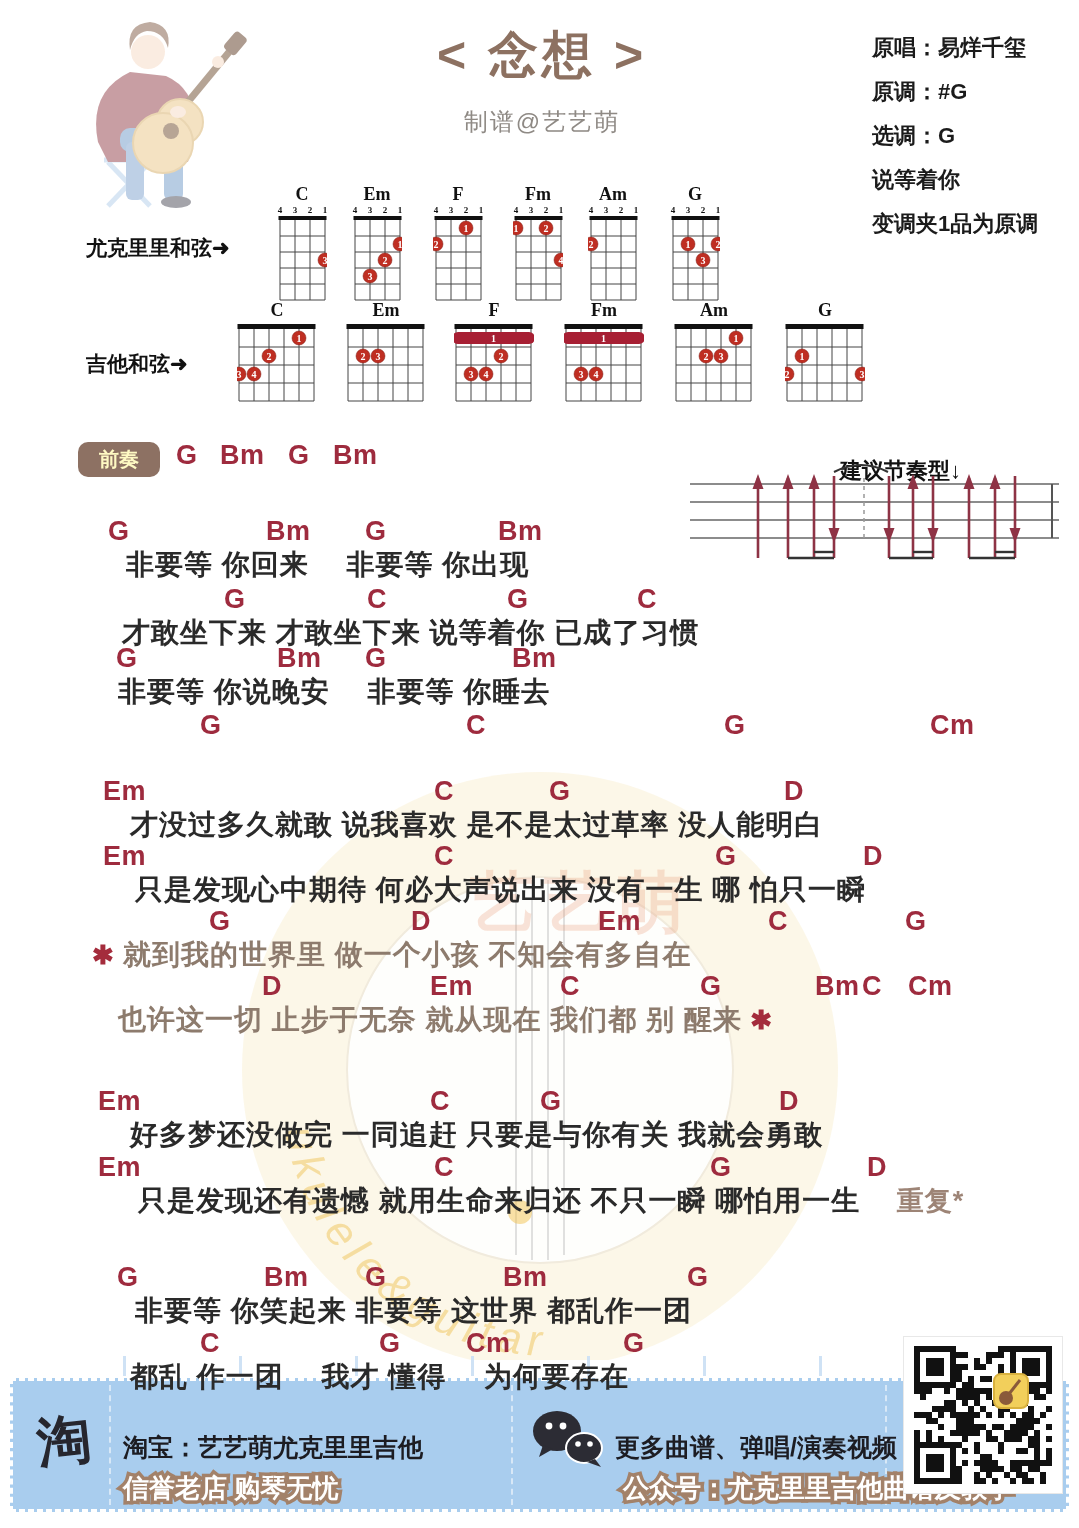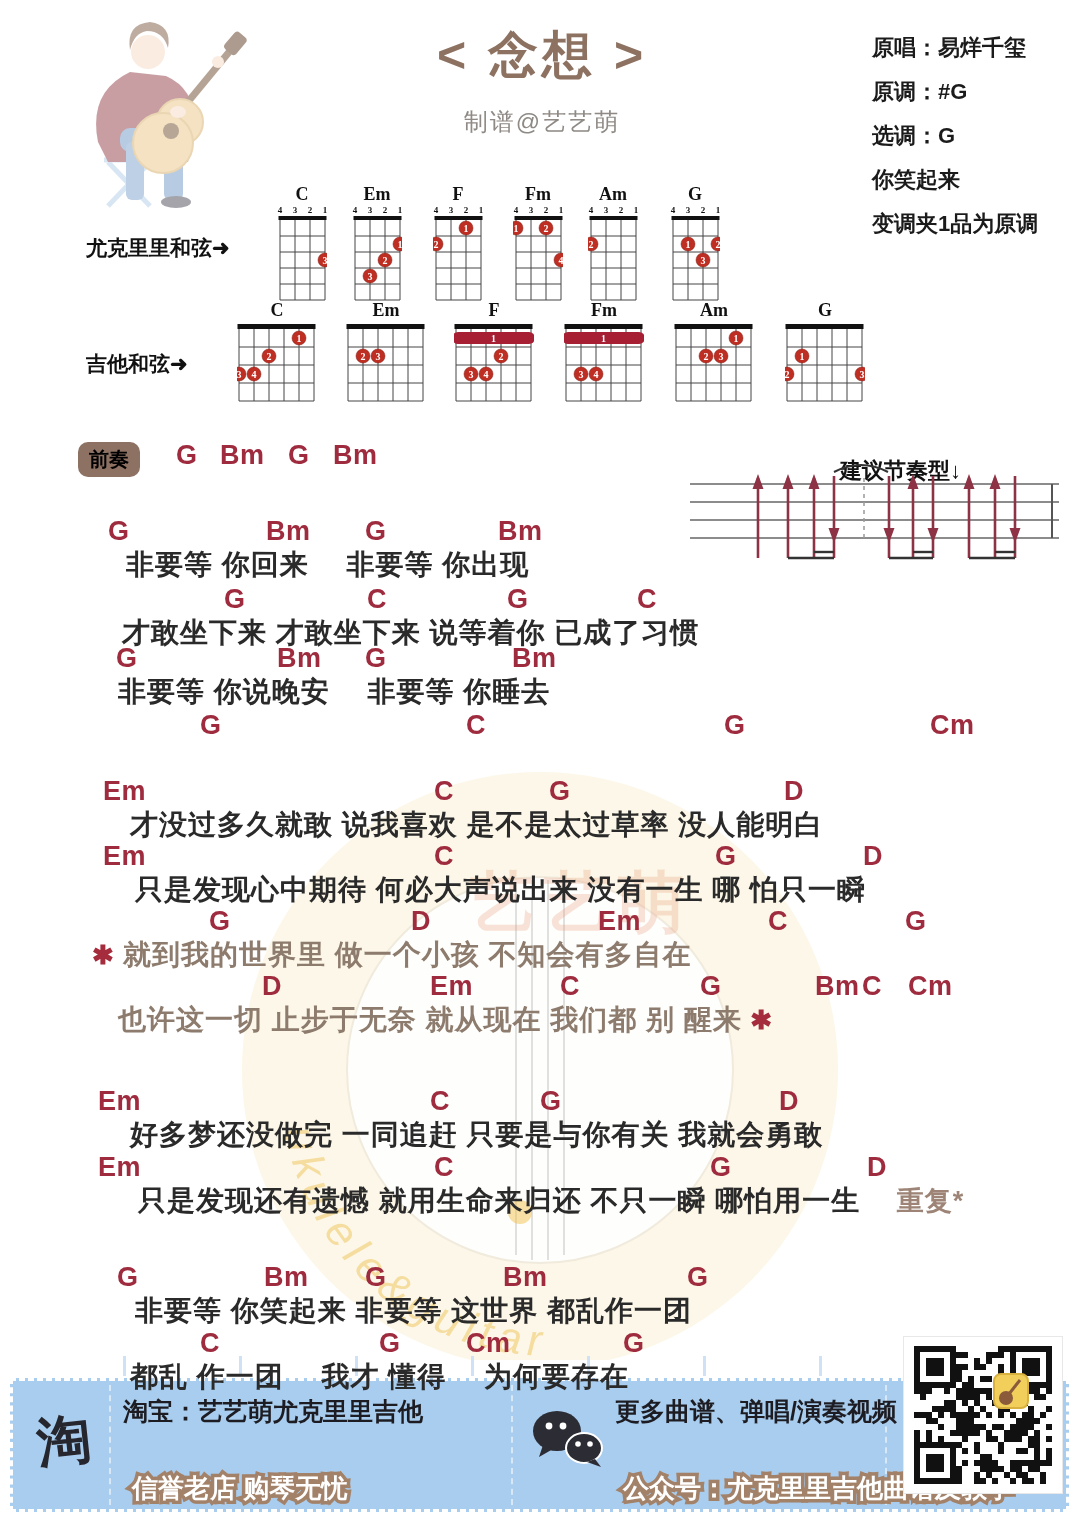--- a/index.html
+++ b/index.html
@@ -6,32 +6,32 @@
   .page{position:relative;width:1079px;height:1528px;background:#ffffff;overflow:hidden;
         font-family:"Liberation Sans",sans-serif;margin:0 auto;}
   .abs{position:absolute;white-space:nowrap;}
   .page-title{font-size:50px;font-weight:bold;color:#8d7161;letter-spacing:4px;transform:translateX(-50%);}
   .credit{font-size:24px;color:#8f8a85;transform:translateX(-50%);letter-spacing:2px;}
   .info-line{font-size:22px;font-weight:bold;color:#1b1b1b;height:44px;line-height:44px;}
   .row-label{font-size:21px;font-weight:bold;color:#111;}
   .rhythm-label{font-size:22px;font-weight:bold;color:#111;}
   .diagram{position:absolute;text-align:center;}
   .diagram-label{font-family:"Liberation Serif",serif;font-weight:bold;font-size:18px;color:#111;height:20px;line-height:20px;}
-  .intro-badge{background:#8d7163;color:#000000;font-size:20px;font-weight:bold;
-               padding:4px 11px;border-radius:10px;}
+  .intro-badge{background:#8d7163;color:#fef9c3;font-size:20px;font-weight:bold;
+               padding:4px 21px;border-radius:10px;}
   .chord{position:absolute;font-size:27px;font-weight:bold;color:#9e2b3e;letter-spacing:0.5px;}
   .lyric{position:absolute;font-size:28px;font-weight:600;color:#2a2a2a;letter-spacing:1px;}
   .lyric.gray{color:#8d7b6d;}
   .star{color:#a42c3c;font-size:26px;font-weight:bold;}
   .repeat-mark{color:#9d8476;font-size:27px;font-weight:600;}
   .footer-band{position:absolute;left:10px;top:1378px;width:1053px;height:128px;
                background:#a9cdee;border:3px dashed #ffffff;}
   .footer-sep{position:absolute;top:4px;bottom:4px;width:0;border-left:2px dashed rgba(255,255,255,0.55);}
   .tao-logo{position:absolute;font-size:54px;font-weight:bold;color:#26262e;transform:rotate(-6deg);}
-  .footer-text{position:absolute;font-size:25px;font-weight:bold;color:#1c1c22;}
+  .footer-text{position:absolute;font-size:25px;font-weight:bold;color:#1c1c22;margin-top:36px;}
   .outline-badge{position:absolute;font-size:26px;font-weight:bold;color:#ffffff;
       -webkit-text-stroke:7px #a3826a;paint-order:stroke fill;
       text-shadow:-2px -2px 0 #a3826a,2px -2px 0 #a3826a,-2px 2px 0 #a3826a,2px 2px 0 #a3826a,
                   0 3px 0 #a3826a,0 -3px 0 #a3826a,3px 0 0 #a3826a,-3px 0 0 #a3826a;}
   .perforation{position:absolute;left:10px;top:1356px;width:1053px;height:20px;
       background:repeating-linear-gradient(90deg,transparent 0 113px,#cfe2f5 113px 116px);}
   .qr-box{position:absolute;left:903px;top:1336px;width:158px;height:156px;background:#fff;
       border:1px solid #e8e8e8;z-index:5;}
 </style>
 </head>
@@ -80,21 +80,21 @@
     </g>
   </svg>
 
   <div class="abs page-title" style="left:542px;top:22px;">&lt; 念想 &gt;</div>
   <div class="abs credit" style="left:542px;top:106px;">制谱@艺艺萌</div>
 
   <div class="abs" id="info-list" style="left:872px;top:26px;">
       <div class="info-line">原唱：易烊千玺</div>
       <div class="info-line">原调：#G</div>
       <div class="info-line">选调：G</div>
-      <div class="info-line">你笑起来</div>
+      <div class="info-line">说等着你</div>
       <div class="info-line">变调夹1品为原调</div>
     </div>
 
   <div class="abs row-label" style="left:86px;top:234px;">尤克里里和弦➜</div>
   <div id="uke-row">
       <div class="diagram" style="left: 277px; top: 184px; width: 50px;"><div class="diagram-label">C</div><svg width="50" height="100">
           <text x="3" y="9" text-anchor="middle" font-size="9" font-family="&quot;Liberation Serif&quot;,serif" font-weight="bold" fill="#111">4</text>
           <text x="18" y="9" text-anchor="middle" font-size="9" font-family="&quot;Liberation Serif&quot;,serif" font-weight="bold" fill="#111">3</text>
           <text x="33" y="9" text-anchor="middle" font-size="9" font-family="&quot;Liberation Serif&quot;,serif" font-weight="bold" fill="#111">2</text>
           <text x="48" y="9" text-anchor="middle" font-size="9" font-family="&quot;Liberation Serif&quot;,serif" font-weight="bold" fill="#111">1</text>
@@ -648,21 +648,21 @@
         <line x1="95" y1="48" x2="106" y2="34" stroke="#8a5a3a" stroke-width="3"></line>
       </svg>
   </div>
 
   <div class="footer-band">
     <div class="footer-sep" style="left:96px;"></div>
     <div class="footer-sep" style="left:498px;"></div>
     <div class="footer-sep" style="left:872px;"></div>
     <div class="tao-logo" style="left:24px;top:24px;">淘</div>
     <div class="footer-text" style="left:110px;top:14px;">淘宝：艺艺萌尤克里里吉他</div>
-    <div class="outline-badge" style="left:119px;top:90px;">信誉老店 购琴无忧</div>
+    <div class="outline-badge" style="left:110px;top:90px;">信誉老店 购琴无忧</div>
     <svg style="position:absolute;left:516px;top:26px;" width="78" height="62" viewBox="0 0 78 62">
       <ellipse cx="28" cy="24" rx="24" ry="20" fill="#2c2c34"></ellipse>
       <polygon points="14,38 10,50 24,42" fill="#2c2c34"></polygon>
       <circle cx="20" cy="19" r="3.4" fill="#ffffff"></circle>
         <circle cx="34" cy="19" r="3.4" fill="#ffffff"></circle>
       <ellipse cx="55" cy="41" rx="18" ry="15" fill="#2c2c34" stroke="#ffffff" stroke-width="2"></ellipse>
       <polygon points="66,52 72,60 58,55" fill="#2c2c34"></polygon>
       <circle cx="49" cy="37" r="2.8" fill="#ffffff"></circle>
         <circle cx="61" cy="37" r="2.8" fill="#ffffff"></circle>
     </svg>

